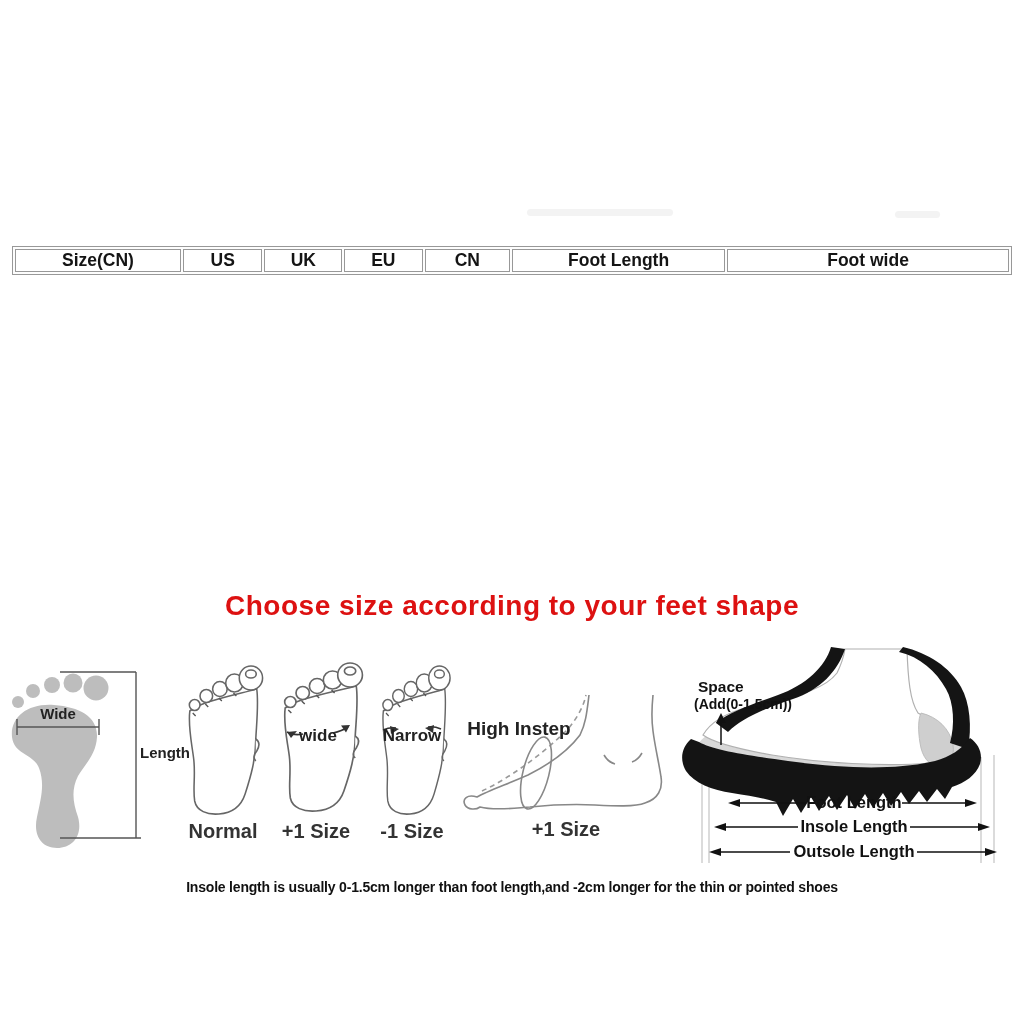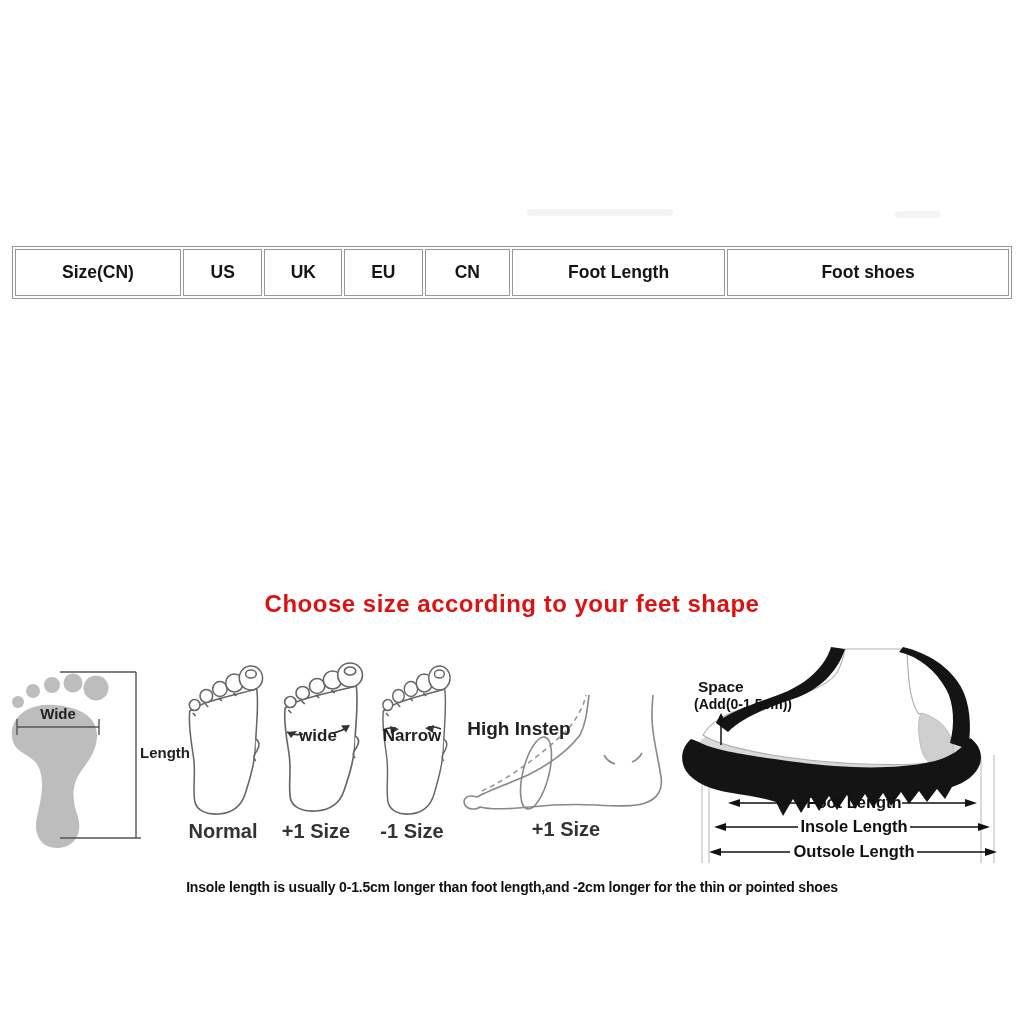--- a/index.html
+++ b/index.html
@@ -10,26 +10,26 @@
   
   .size-table {
     position:absolute; left:12px; top:246px; width:1000px;
     border-collapse:separate; border-spacing:2px;
     border:1px solid #989898; table-layout:fixed; background:#fdfdfd;
   }
   .size-table th, .size-table td {
     border:1px solid #989898; background:#fff;
     text-align:center; vertical-align:middle;
     font-size:17.5px; font-weight:bold; color:#141414;
-    padding:12px 2px; overflow:hidden; white-space:nowrap;
+    padding:0 2px; overflow:hidden; white-space:nowrap;
   }
   
   .section-title {
     position:absolute; top:590px; left:0; width:100%;
-    text-align:center; font-size:24px; font-weight:800;
+    text-align:center; font-size:28px; font-weight:800;
     color:#dd1111; letter-spacing:0.5px; white-space:nowrap;
   }
   
   .footnote {
     position:absolute; top:879px; left:0; width:100%;
     text-align:center; font-size:14px; font-weight:bold; color:#111;
     white-space:nowrap; letter-spacing:-0.2px;
   }
   
   .diagram-svg { position:absolute; left:0; top:645px; }
@@ -67,21 +67,21 @@
         <col style="width:28.7%">
     </colgroup>
     <tbody>
         <tr>
       <th>Size(CN)</th>
       <th>US</th>
       <th>UK</th>
       <th>EU</th>
       <th>CN</th>
       <th>Foot Length</th>
-      <th>Foot shoes</th>
+      <th>Foot wide</th>
     </tr>
   </tbody>
     </table>
 
   <div class="section-title">Choose size according to your feet shape</div>
 
   <svg class="diagram-svg" width="1024" height="235" viewBox="0 0 1024 235">
     <defs>
       <g id="footShape">
         <path class="outline" d="M6,48 C4,64 8,80 10,96 C12,112 9,126 11,138 C13,148 24,152 36,151

